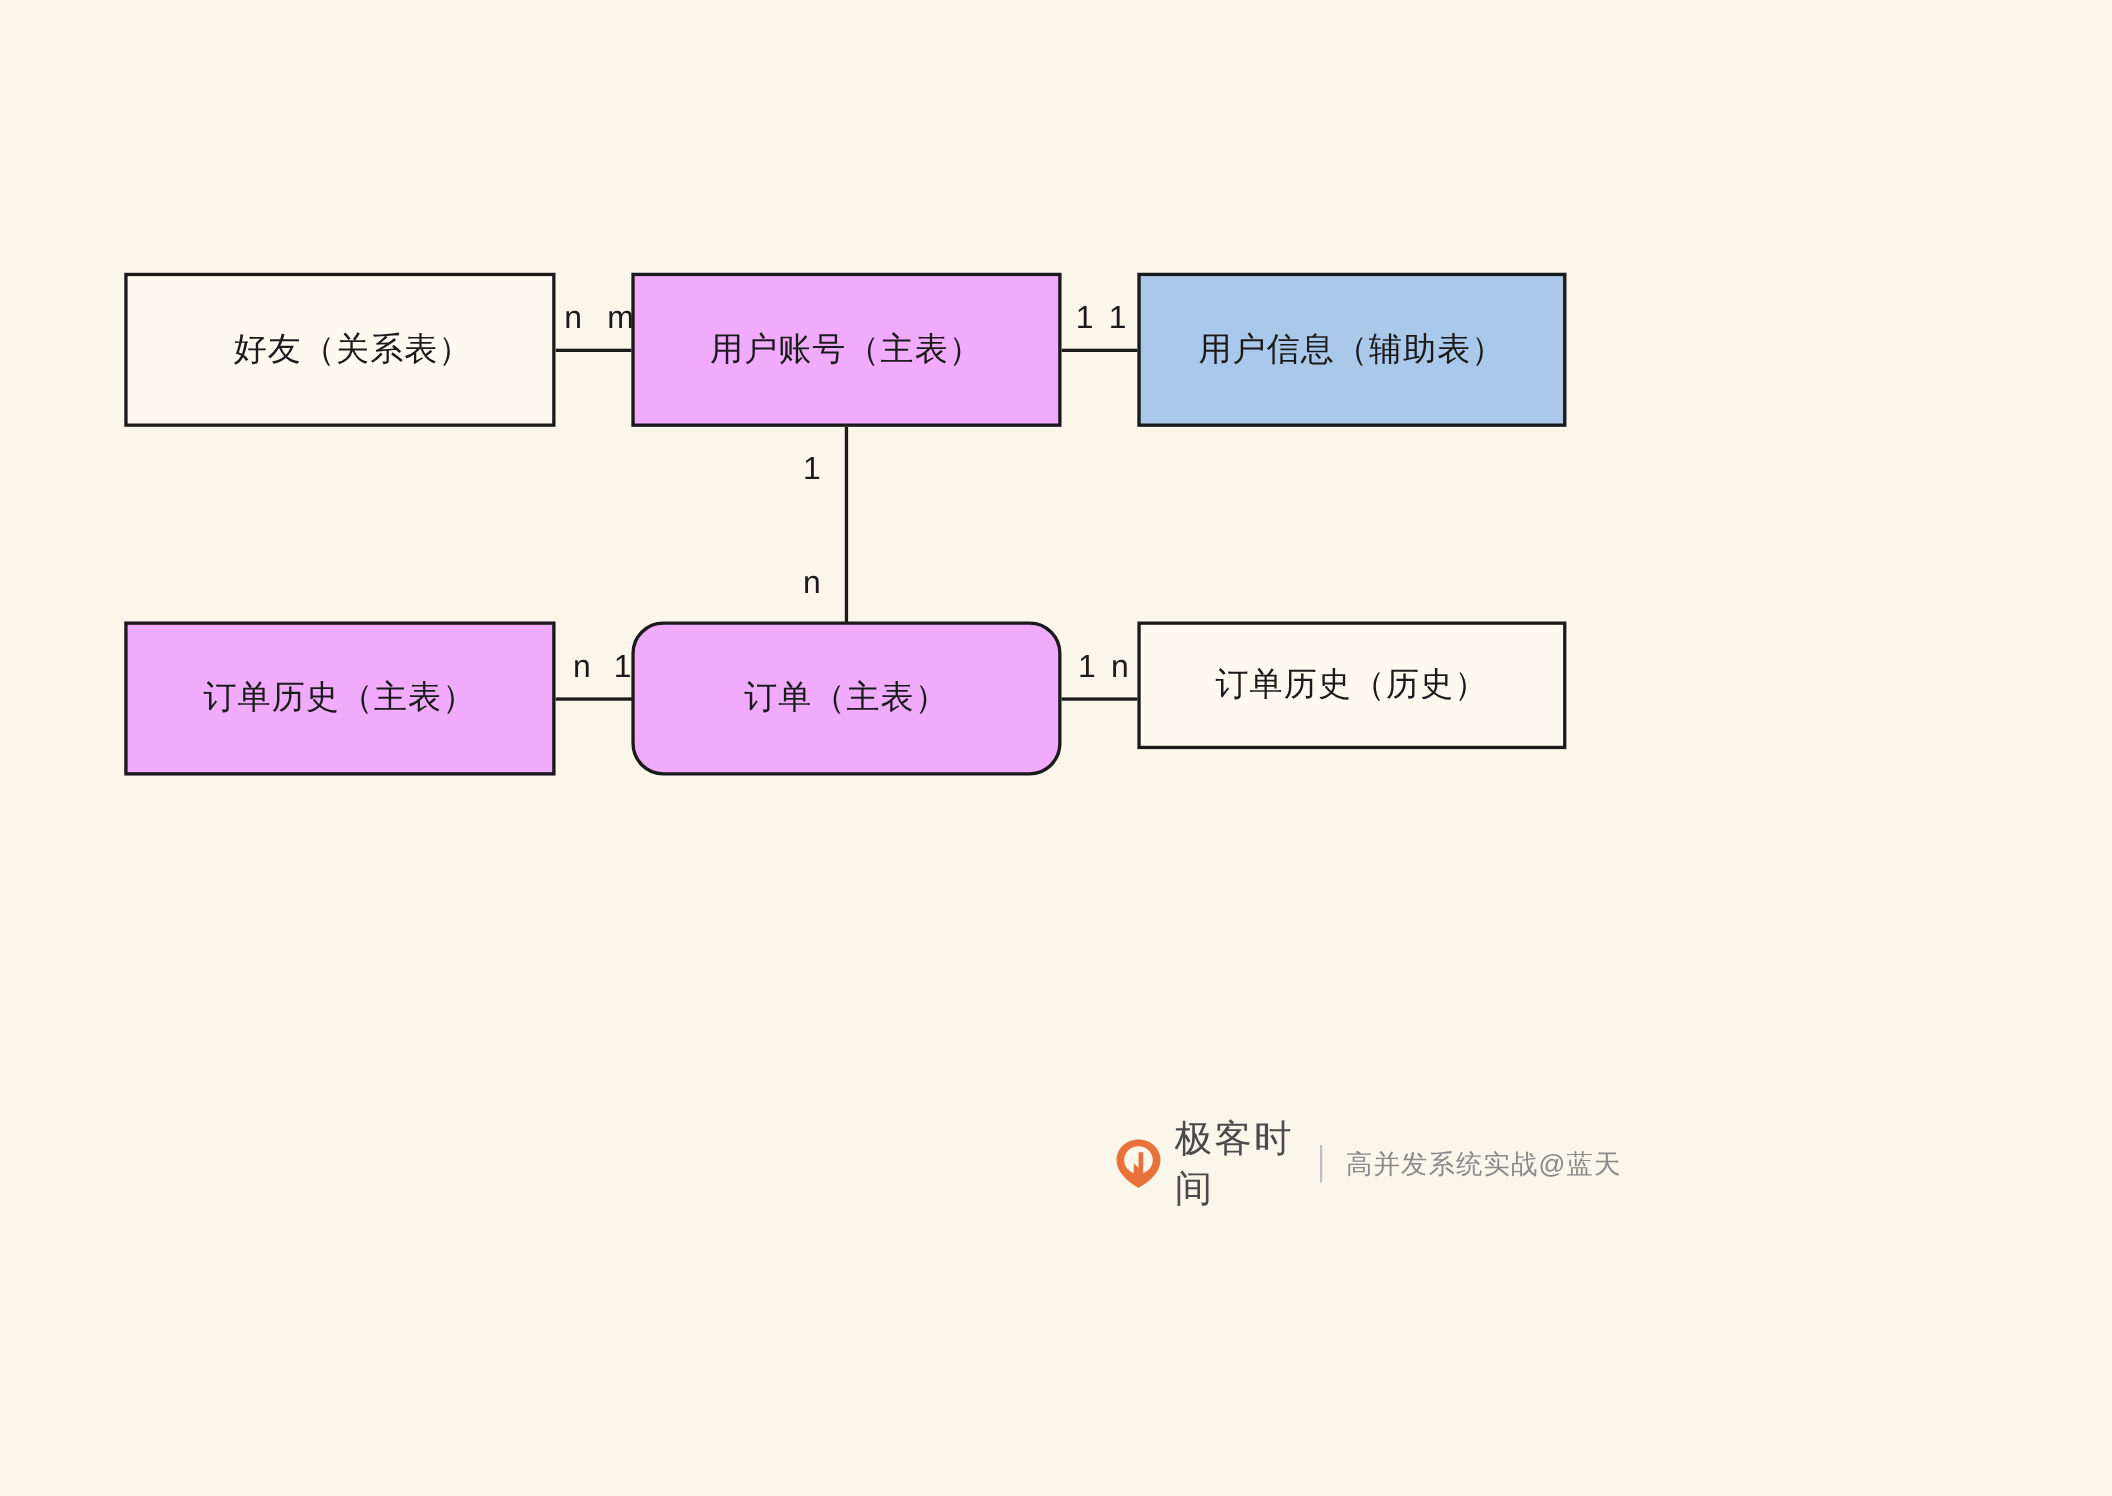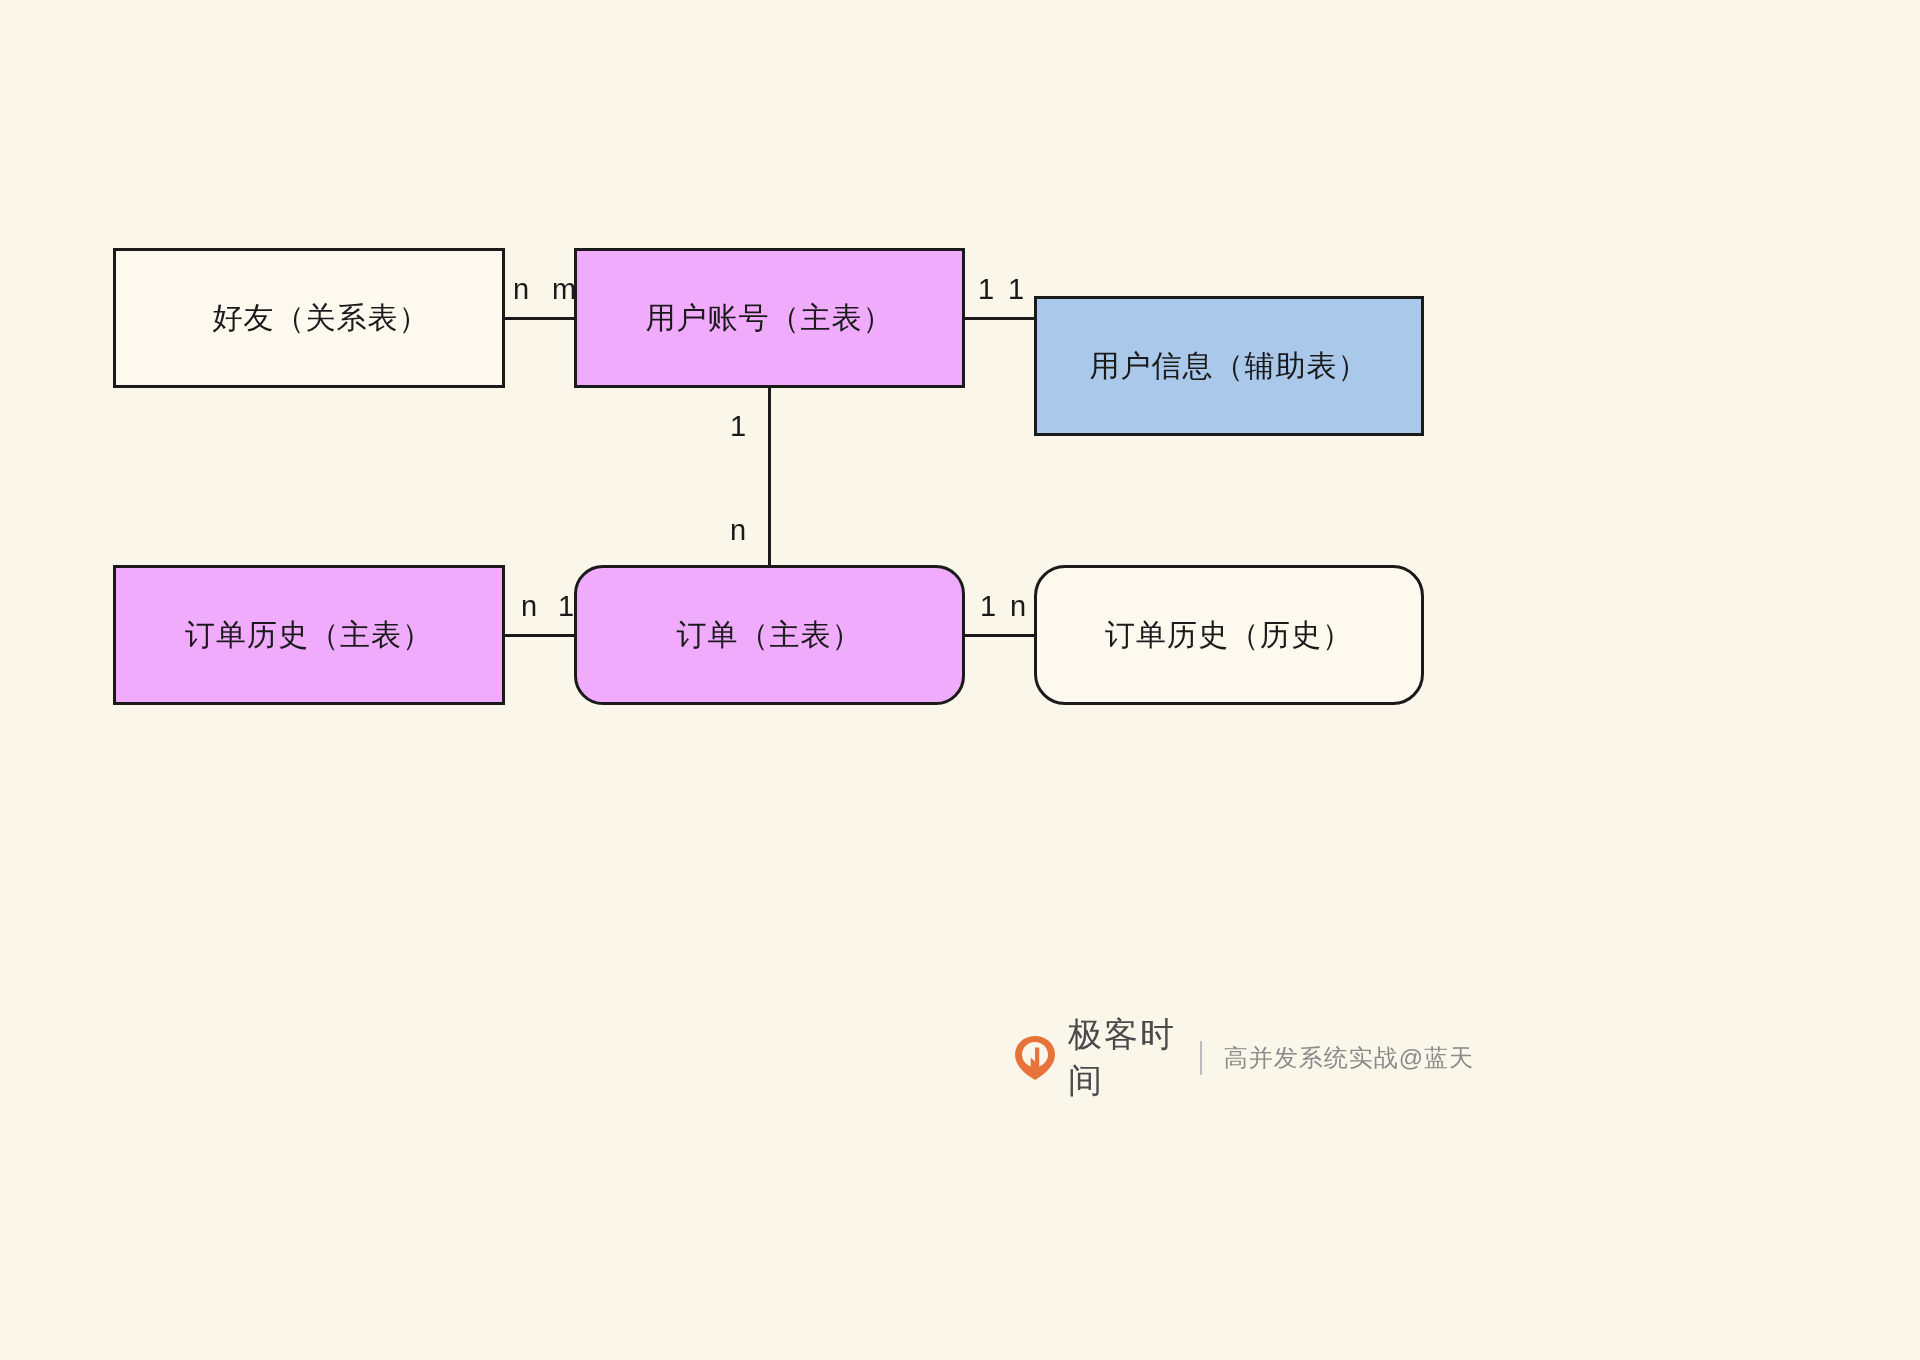--- a/index.html
+++ b/index.html
@@ -38,26 +38,26 @@
     line-height: 1.2;
     font-family: "Liberation Sans", "DejaVu Sans", sans-serif;
   }
   .fill-plain  { background: #fdf9ef; }
   .fill-yellow { background: #f0abfc; }
   .fill-blue   { background: #a9c8ea; }
 
   
   #box-friend   { left: 113px;  top: 248px; width: 392px; height: 140px; padding-left: 24px; }
   #box-account  { left: 574px;  top: 248px; width: 391px; height: 140px; }
-  #box-userinfo { left: 1034px; top: 248px; width: 390px; height: 140px; margin-top: 48px; }
+  #box-userinfo { left: 1034px; top: 248px; width: 390px; height: 140px; }
 
   
   #box-orderdetail { left: 113px;  top: 565px; width: 392px; height: 140px; }
   #box-order       { left: 574px;  top: 565px; width: 391px; height: 140px; border-radius: 29px; }
-  #box-orderhist   { left: 1034px; top: 565px; width: 390px; height: 140px; border-radius: 31px; }
+  #box-orderhist   { left: 1034px; top: 565px; width: 390px; height: 116px; }
 
   
   .conn-h {
     position: absolute;
     height: 3px;
     background: #1a1a1a;
   }
   .conn-v {
     position: absolute;
     width: 3px;

